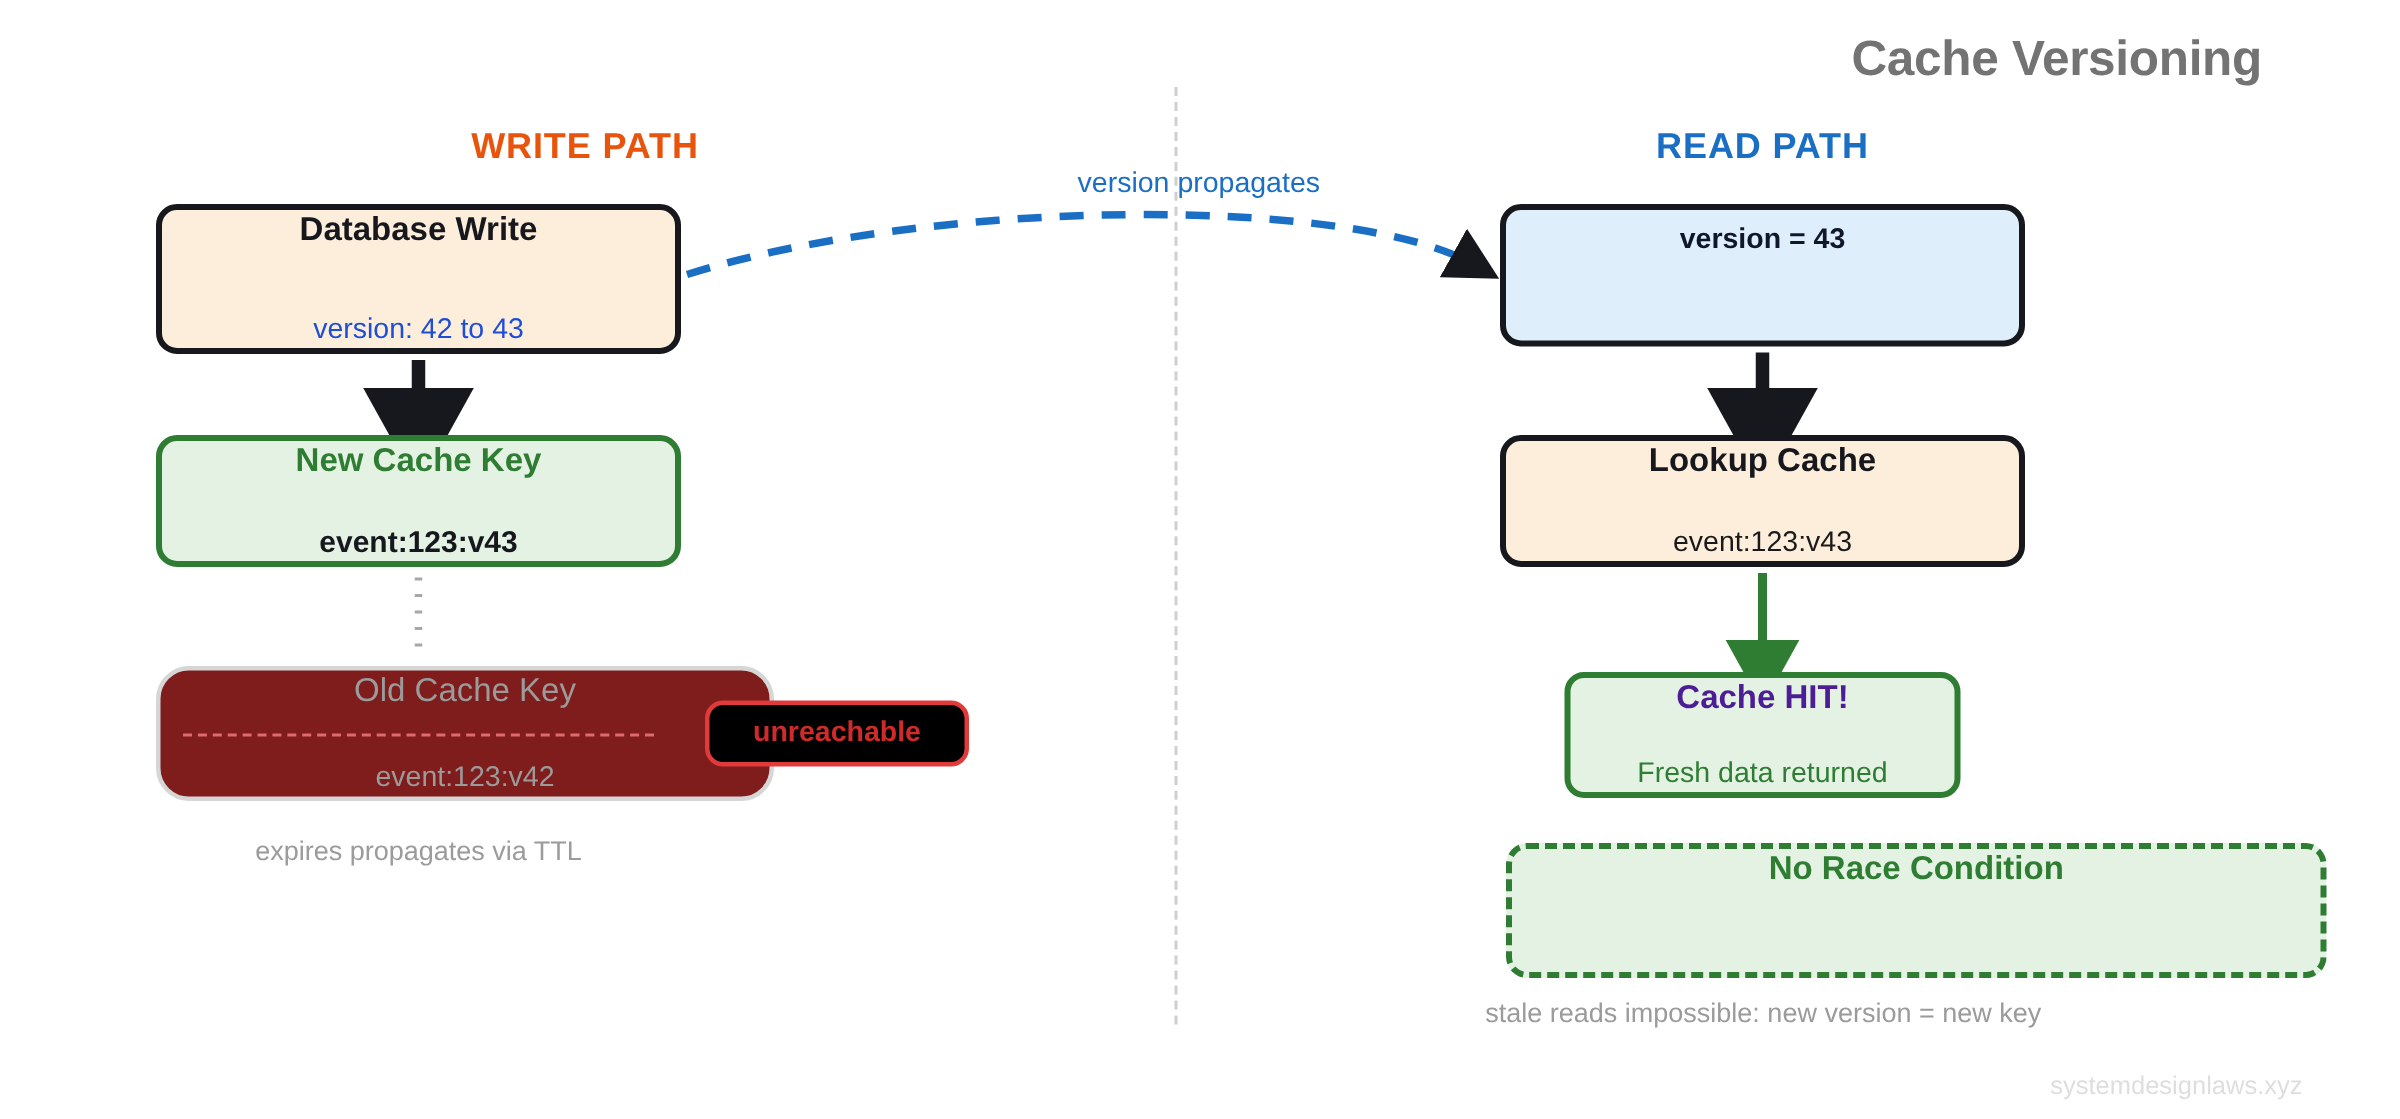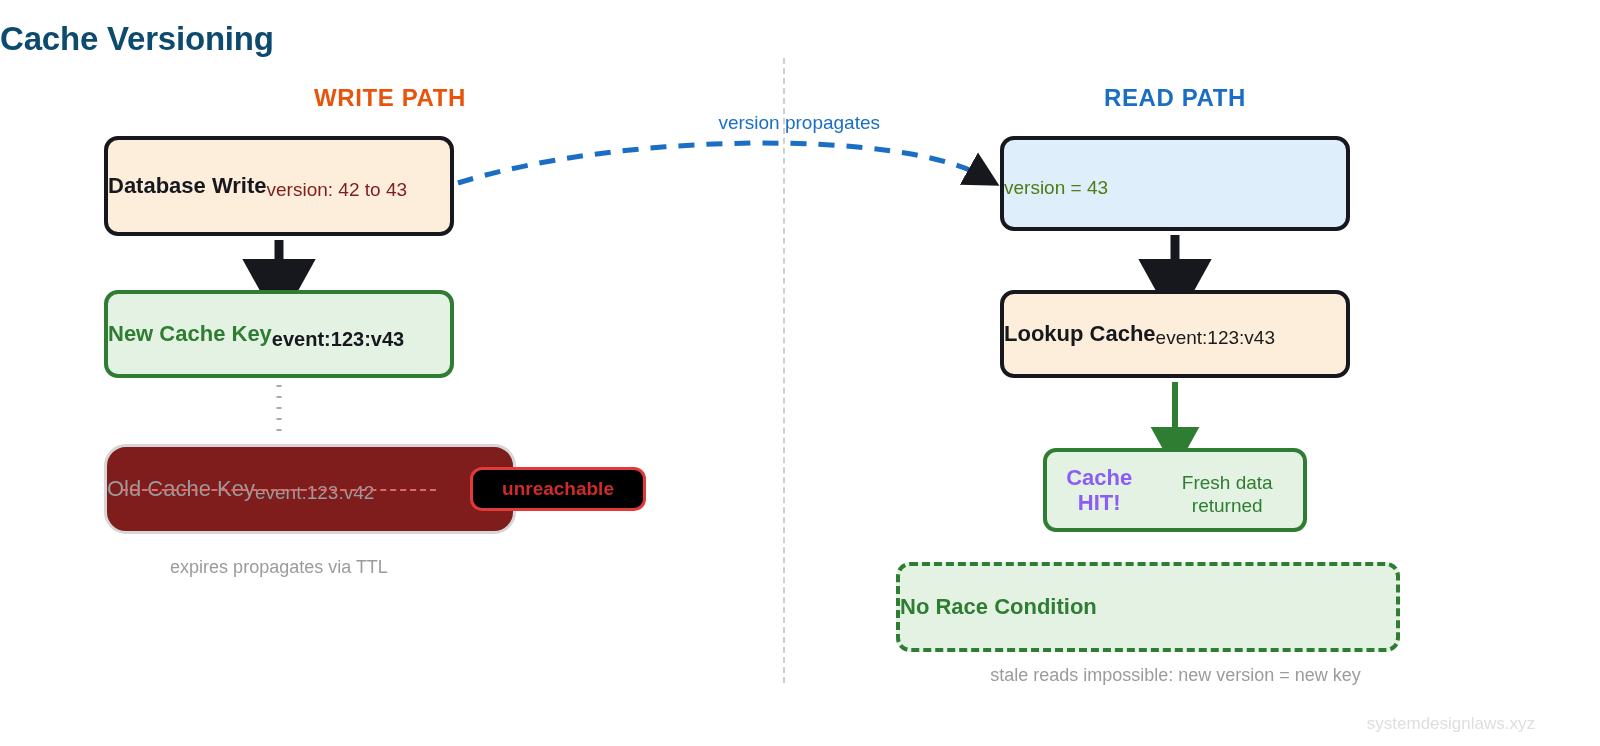--- a/index.html
+++ b/index.html
@@ -22,24 +22,24 @@
     width: 1600px;
     height: 746px;
   }
 
   
   .diagram-title {
     position: absolute;
     left: 0;
     top: 20px;
     width: 1508px;
-    text-align: left;
+    text-align: right;
     font-size: 33px;
     font-weight: bold;
-    color: #0c4a6e;
+    color: #737373;
     letter-spacing: -0.2px;
   }
 
   
   .col-header {
     position: absolute;
     font-size: 24px;
     font-weight: bold;
     letter-spacing: 0.6px;
     text-align: center;
@@ -66,43 +66,44 @@
     height: 625px;
     border-left: 2px dashed #cfcfcf;
   }
 
   
   .node {
     position: absolute;
     box-sizing: border-box;
     border-radius: 14px;
     display: flex;
+    flex-direction: column;
     align-items: center;
-    justify-content: flex-start;
+    justify-content: space-between;
     text-align: center;
   }
   .node .n-title {
     font-size: 22px;
     font-weight: bold;
     line-height: 1.15;
   }
   .node .n-sub {
     font-size: 19px;
     line-height: 1.2;
     margin-top: 9px;
   }
 
   
   #node-db-write {
     left: 104px; top: 136px; width: 350px; height: 100px;
     background: #fdeedc;
     border: 4px solid #16181d;
   }
   #node-db-write .n-title { color: #16181d; }
-  #node-db-write .n-sub   { color: #7f1d1d; }
+  #node-db-write .n-sub   { color: #1d4ed8; }
 
   
   #node-new-key {
     left: 104px; top: 290px; width: 350px; height: 88px;
     background: #e4f2e3;
     border: 4px solid #2e7d32;
   }
   #node-new-key .n-title { color: #2e7d32; }
   #node-new-key .n-sub   { color: #16181d; font-weight: bold; font-size: 20px; }
 
@@ -137,44 +138,44 @@
     font-size: 19px; font-weight: bold; color: #cf2b2b;
   }
 
   
   #node-get-version {
     left: 1000px; top: 136px; width: 350px; height: 95px;
     background: #dfeefb;
     border: 4px solid #16181d;
   }
   #node-get-version .n-title { color: #16181d; }
-  #node-get-version .n-sub   { color: #4d7c0f; }
+  #node-get-version .n-sub   { color: #0f172a; font-weight: bold; }
 
   
   #node-lookup {
     left: 1000px; top: 290px; width: 350px; height: 88px;
     background: #fdeedc;
     border: 4px solid #16181d;
   }
   #node-lookup .n-title { color: #16181d; }
   #node-lookup .n-sub   { color: #1a1a1a; }
 
   
   #node-cache-hit {
     left: 1043px; top: 448px; width: 264px; height: 84px;
     background: #e4f2e3;
     border: 4px solid #2e7d32;
     border-radius: 13px;
   }
-  #node-cache-hit .n-title { color: #8b5cf6; }
+  #node-cache-hit .n-title { color: #4c1d95; }
   #node-cache-hit .n-sub   { color: #2e7d32; font-size: 19px; }
 
   
   #node-no-race {
-    left: 896px; top: 562px; width: 504px; height: 90px;
+    left: 1004px; top: 562px; width: 547px; height: 90px;
     background: #e4f2e3;
     border: 4px dashed #2e7d32;
     border-radius: 14px;
   }
   #node-no-race .n-title { color: #2e7d32; }
   #node-no-race .n-sub   { color: #2e7d32; font-size: 19px; }
 
   
   .caption {
     position: absolute;

